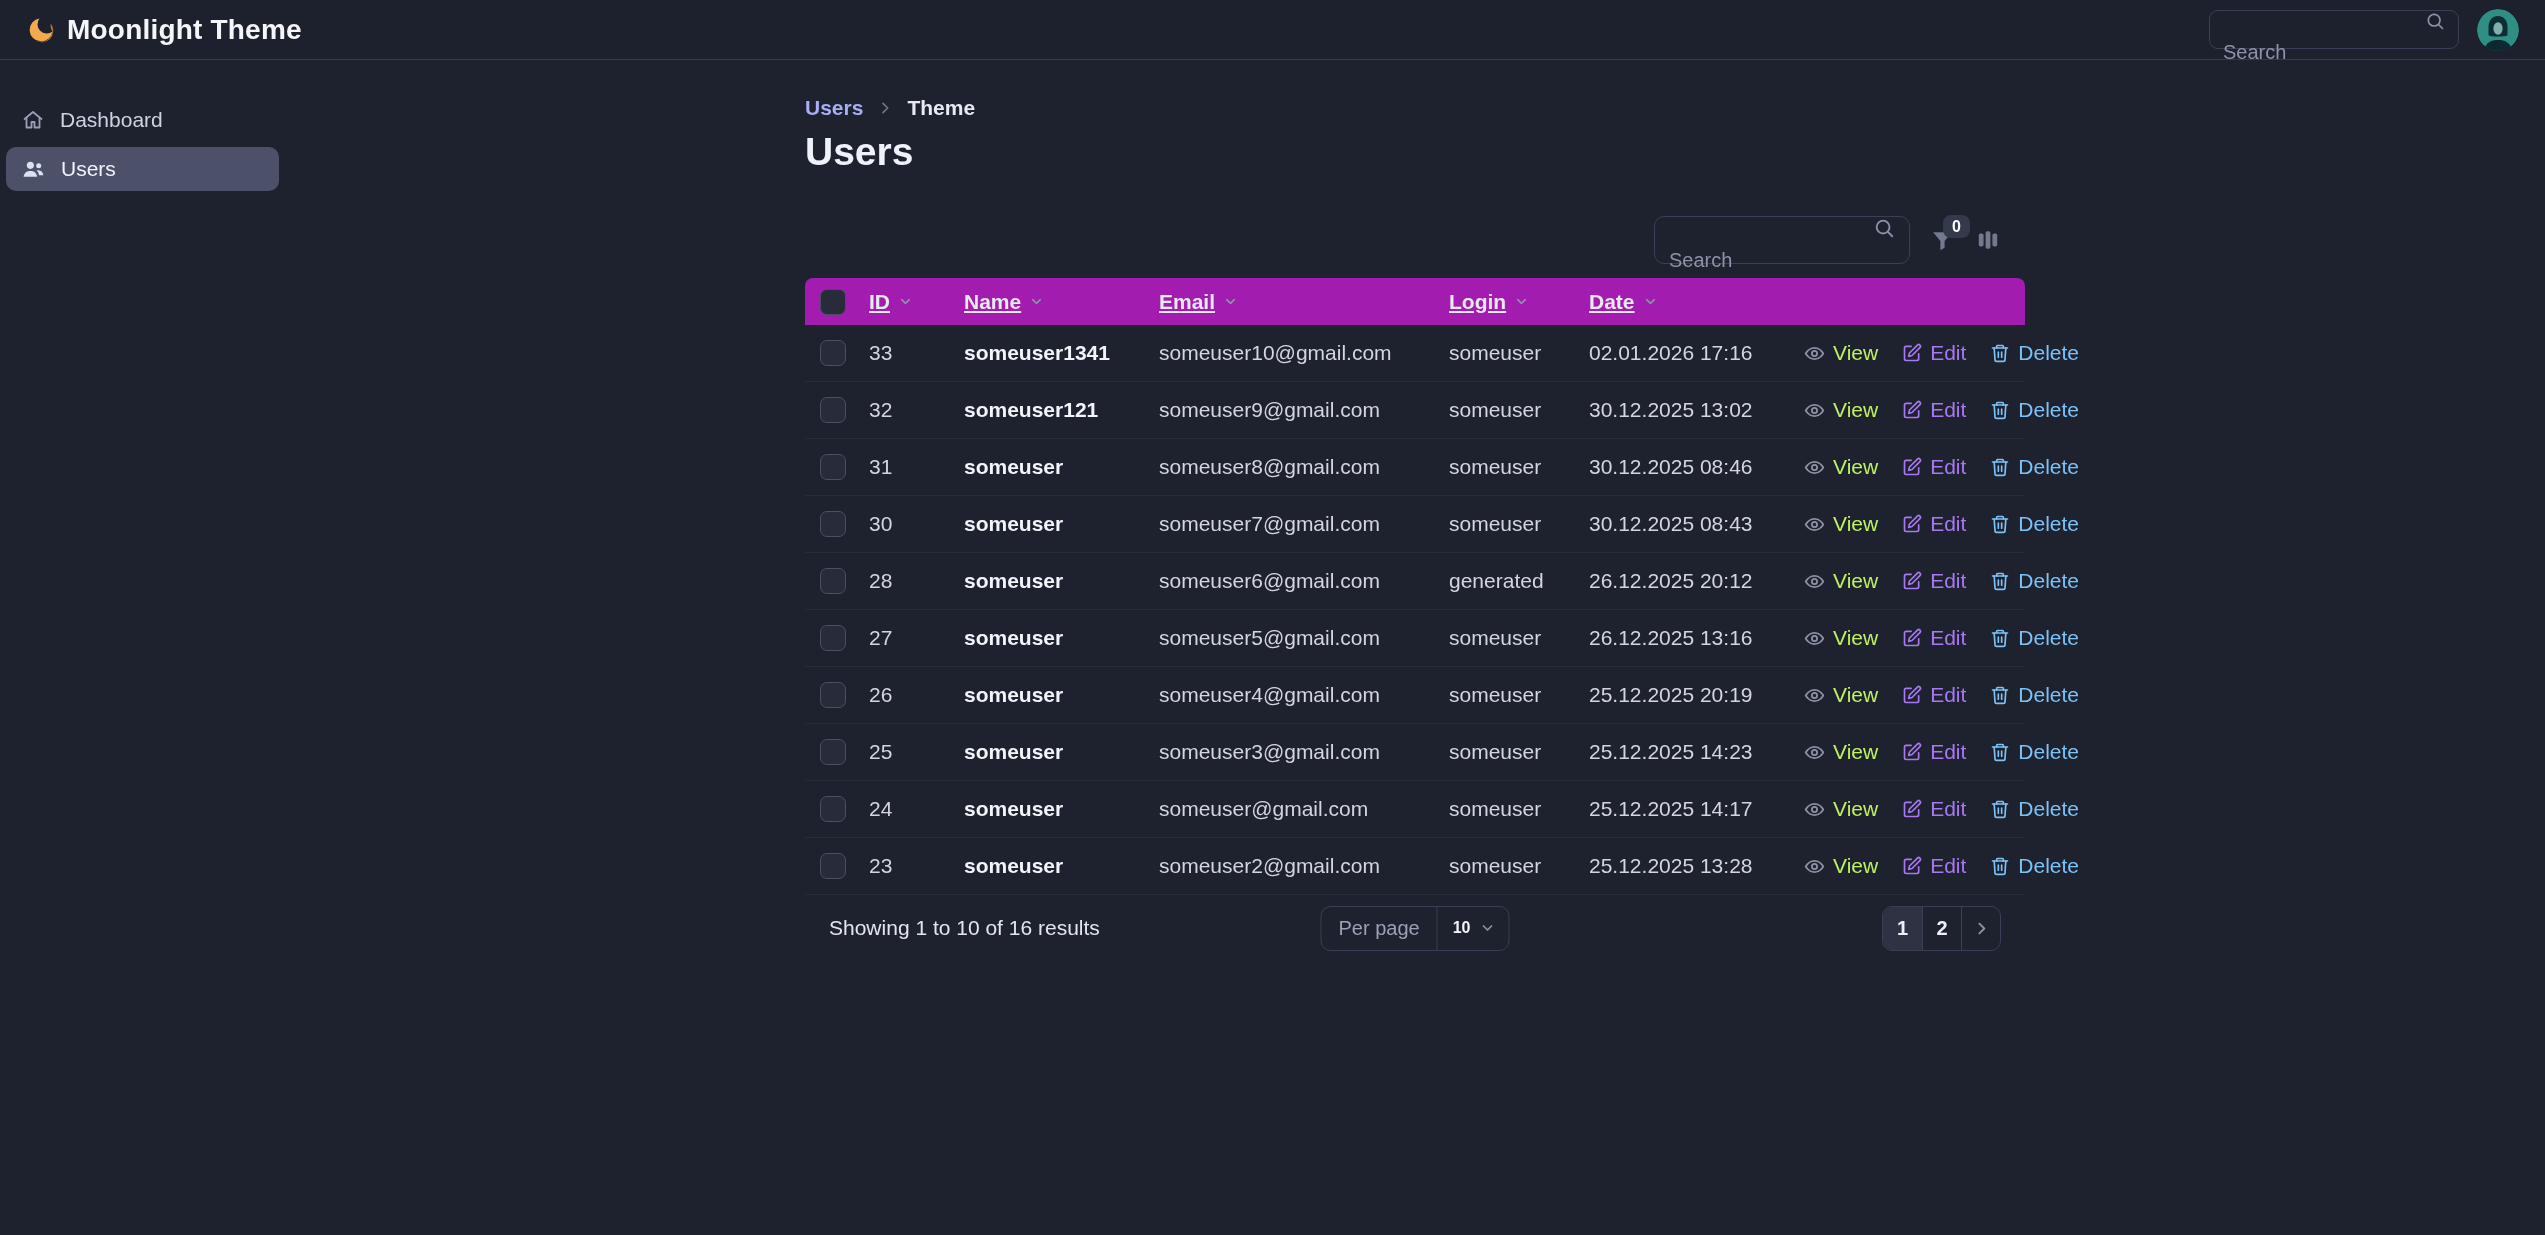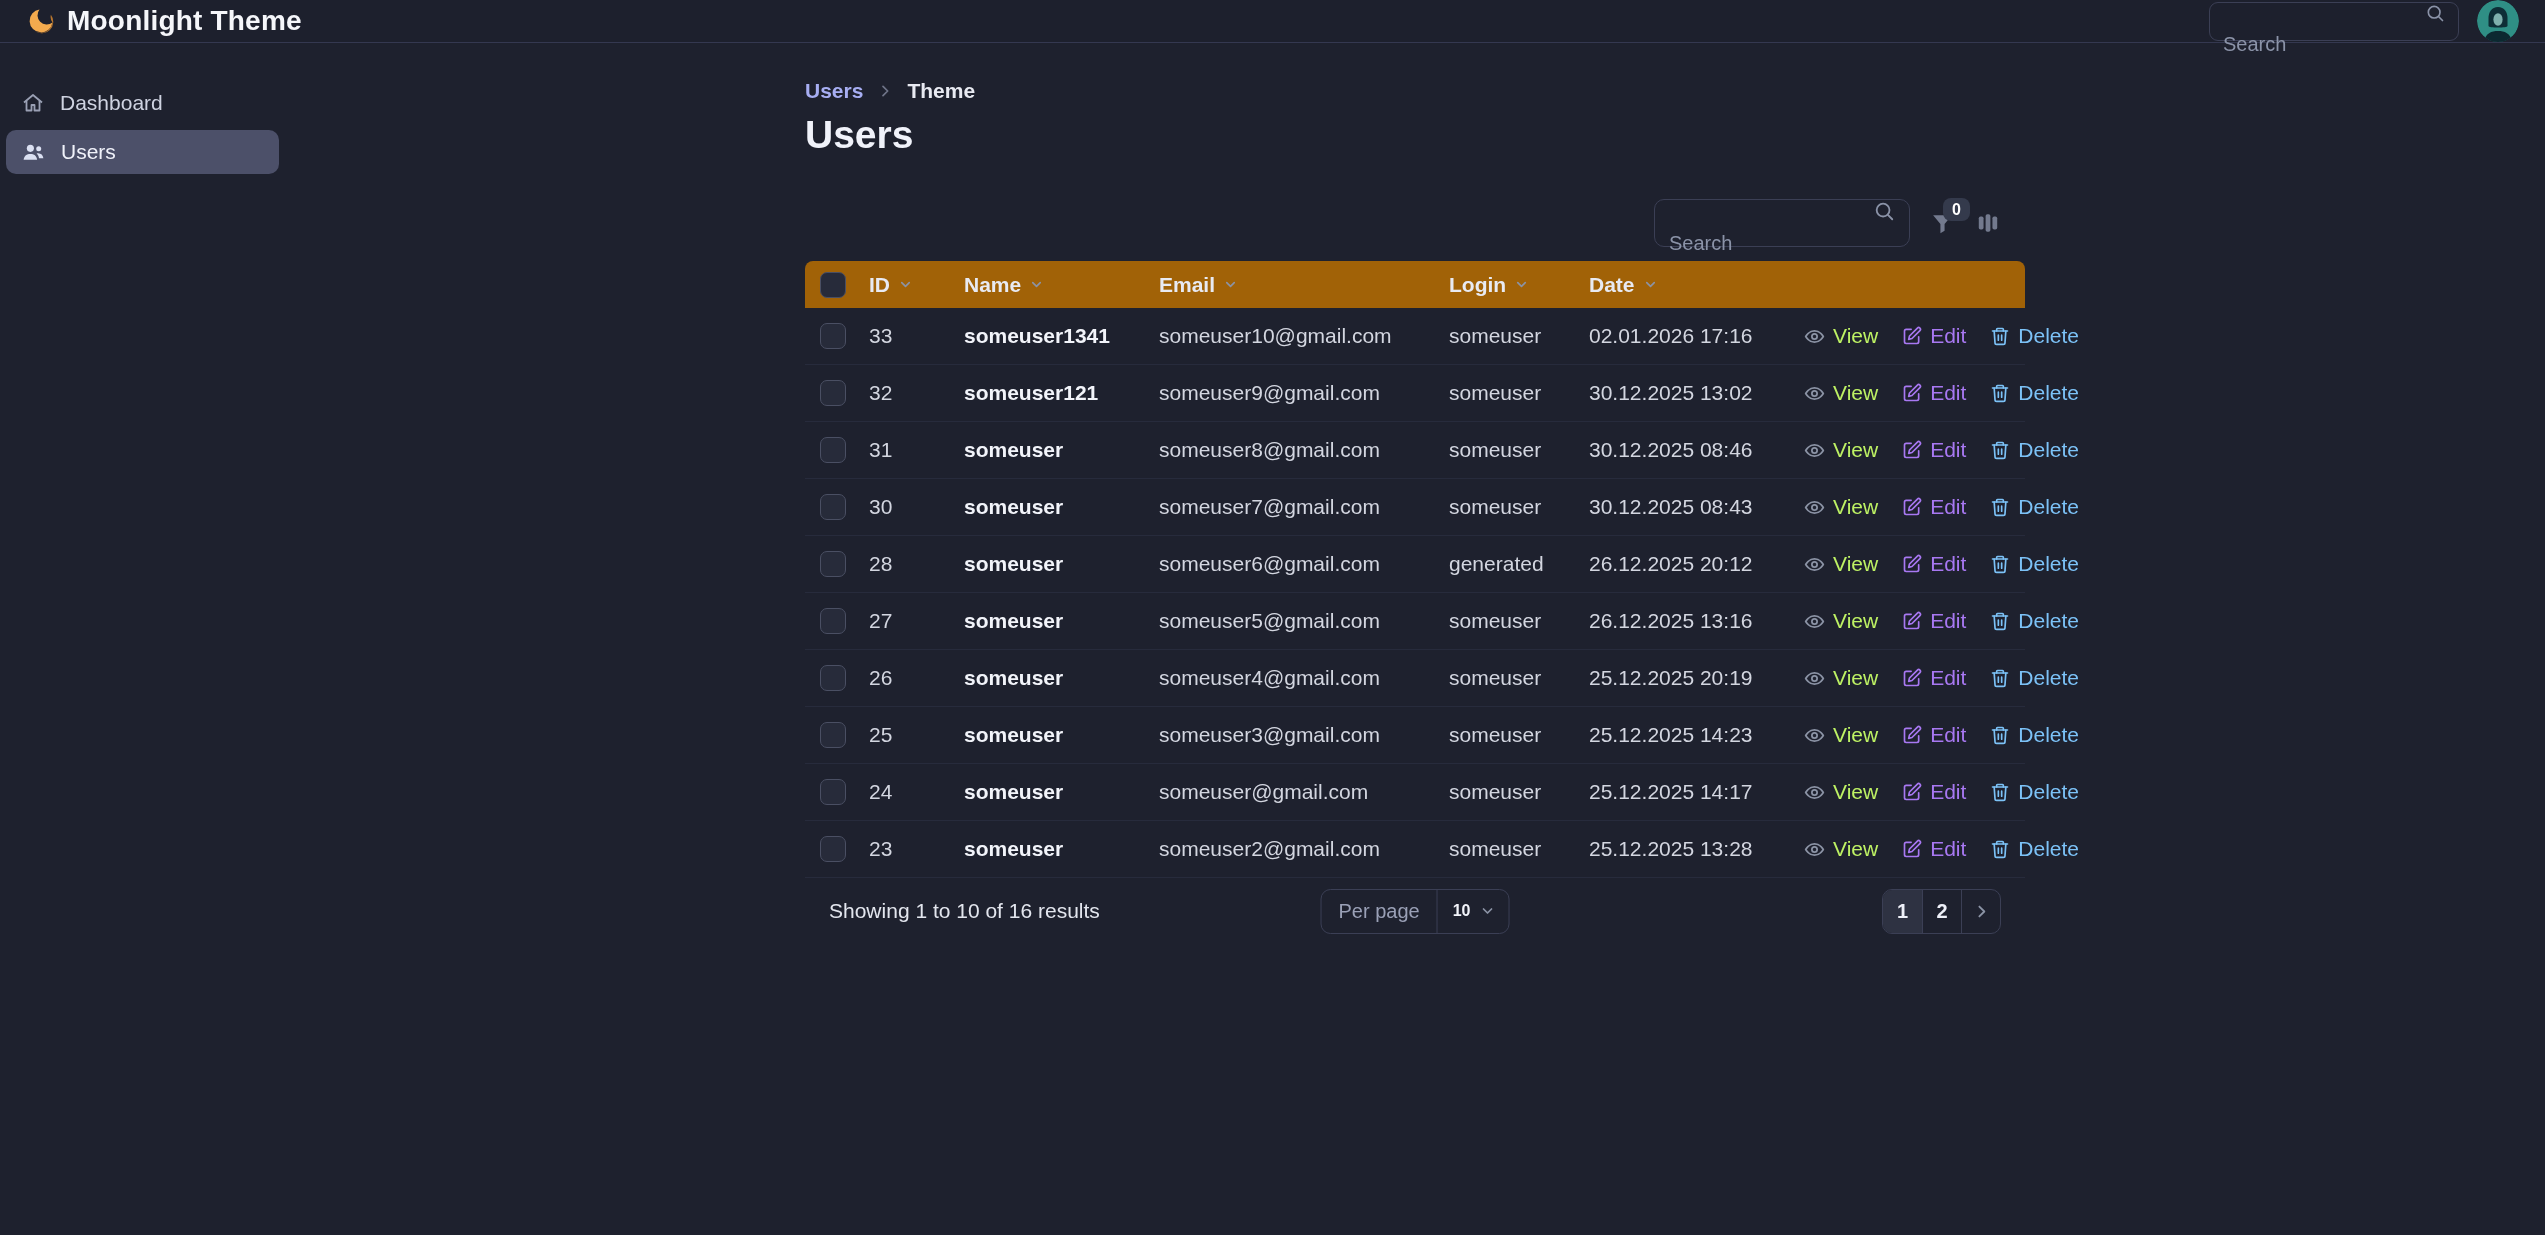--- a/index.html
+++ b/index.html
@@ -7,21 +7,21 @@
   body {
     background:#1e212e;
     font-family:"Liberation Sans", sans-serif;
     color:#d3d6e0;
     overflow:hidden;
   }
   svg { display:block; }
 
   
   .topbar {
-    height:43px; display:flex; align-items:center; justify-content:space-between;
+    height:60px; display:flex; align-items:center; justify-content:space-between;
     padding:16px 26px; border-bottom:1px solid #343850; background:#1d202d;
   }
   .brand { display:flex; align-items:center; gap:11px; }
   .brand-title { font-size:28px; font-weight:bold; color:#f5f6fa; letter-spacing:.2px; }
   .topbar-right { display:flex; align-items:center; gap:18px; }
   .search-box {
     display:flex; align-items:flex-end; gap:10px;
     border:1px solid #3b3f55; border-radius:9px; background:transparent;flex-direction:column;
   }
   .search-sm { width:250px; height:39px; padding:0 13px; }
@@ -66,22 +66,22 @@
   .icon-btn { cursor:pointer; }
 
   
   .table { margin-top:14px; }
   .grid-cols {
     display:grid;
     grid-template-columns:64px 95px 195px 290px 140px 215px 1fr;
     align-items:center;
   }
   .thead {
-    background:#a16207; height:47px; border-radius:8px 8px 0 0;
-    font-size:21px; font-weight:bold; color:#e8eaf2;
+    background:#a21caf; height:47px; border-radius:8px 8px 0 0;
+    font-size:21px; font-weight:bold; color:#e8eaf2;text-decoration:underline;
   }
   .th { display:flex; align-items:center; gap:8px; cursor:pointer; }
   .row { height:57px; border-bottom:1px solid #272b3c; font-size:21px; color:#d3d6e0; }
   .cell-check { padding-left:15px; }
   .checkbox {
     width:26px; height:26px; border:1px solid #4a4f63; border-radius:7px;
     background:#272b3a; cursor:pointer; display:block;
   }
   .cell-name { font-weight:bold; color:#f2f4fa; }
   .actions { display:flex; justify-content:flex-end; align-items:center; gap:24px; padding-right:24px; }

